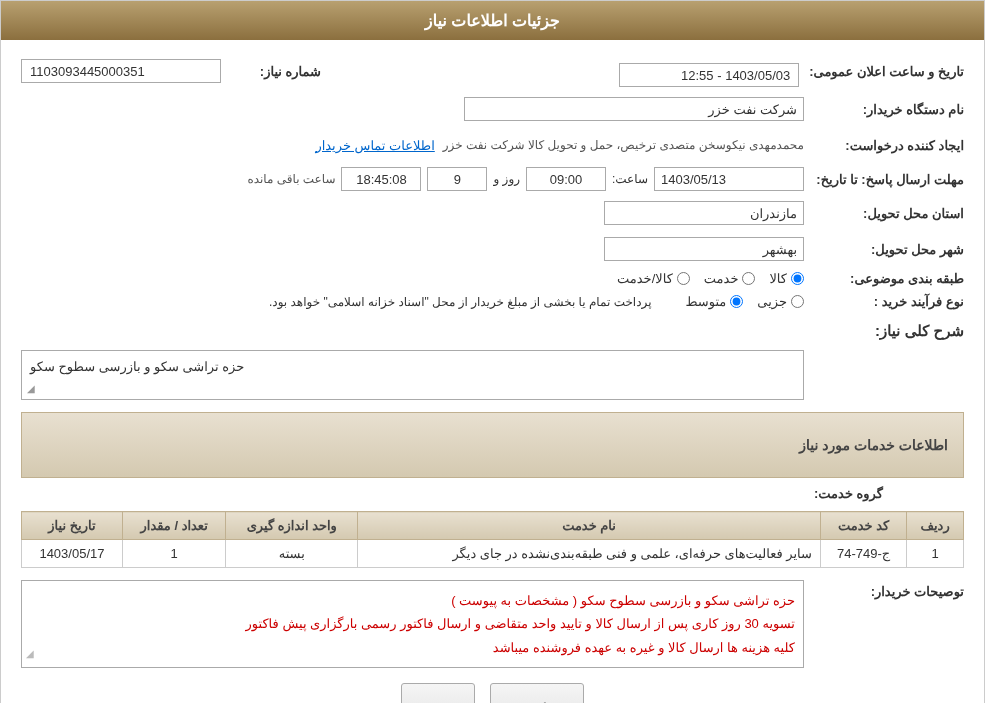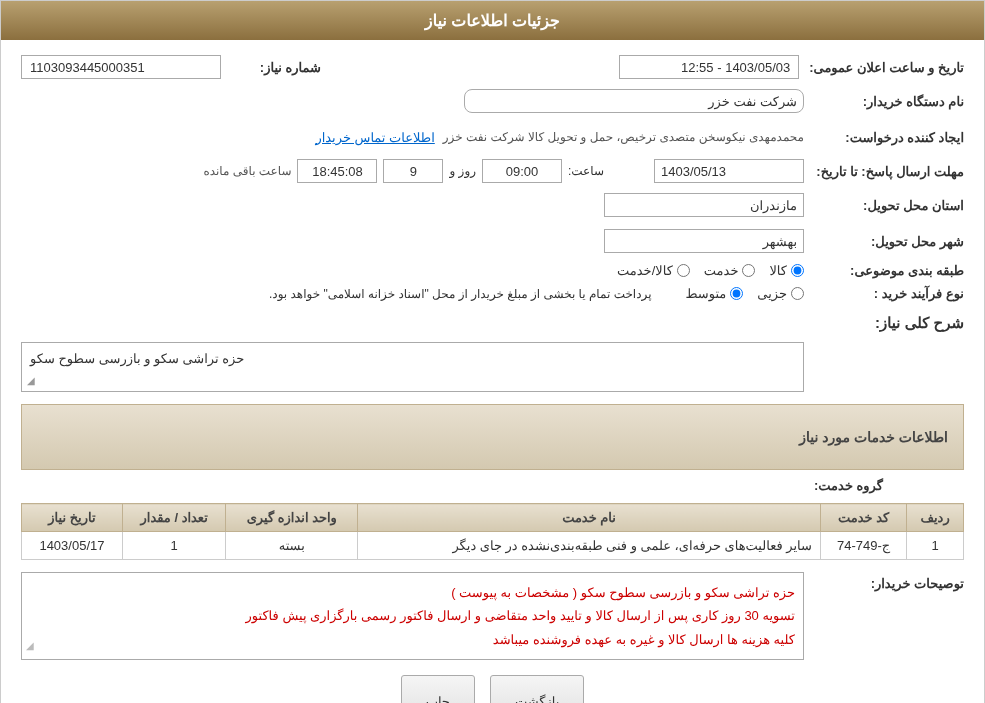--- a/index.html
+++ b/index.html
@@ -54,31 +54,31 @@
       height: 24px;
       font-size: 13px;
       font-family: Tahoma, Arial, sans-serif;
       direction: rtl;
     }
     .input-wide {
       min-width: 340px;
     }
     .input-date {
       min-width: 150px;
-      margin-left: 44px;
     }
     .announce-value {
       border: 1px solid #aaa;
       background: #fff;
       padding: 3px 8px;
       height: 24px;
       min-width: 180px;
       display: inline-flex;
       align-items: center;
       font-size: 13px;
+      margin-top: 8px;
     }
     .link-style {
       color: #0066cc;
       text-decoration: underline;
       cursor: pointer;
     }
     .deadline-row {
       display: flex;
       align-items: center;
       margin-bottom: 8px;
@@ -324,21 +324,21 @@
         <span class="label-col" style="min-width:100px;">شماره نیاز:</span>
         <div class="sn-value">
           <span>1103093445000351</span>
         </div>
       </div>
     </div>
 
     <div class="row-field">
       <span class="label-col">نام دستگاه خریدار:</span>
       <div class="value-col">
-        <div class="input-box input-wide" style="display:flex;align-items:center;border-radius:8px;">
+        <div class="input-box input-wide" style="display:flex;align-items:center;">
           <span>شرکت نفت خزر</span>
         </div>
       </div>
     </div>
 
     <div class="row-field">
       <span class="label-col">ایجاد کننده درخواست:</span>
       <div class="value-col" style="gap:8px;">
         <span style="font-size:12px;color:#555;">محمدمهدی نیکوسخن متصدی ترخیص، حمل و تحویل کالا شرکت نفت خزر</span>
         <span class="link-style">اطلاعات تماس خریدار</span>

